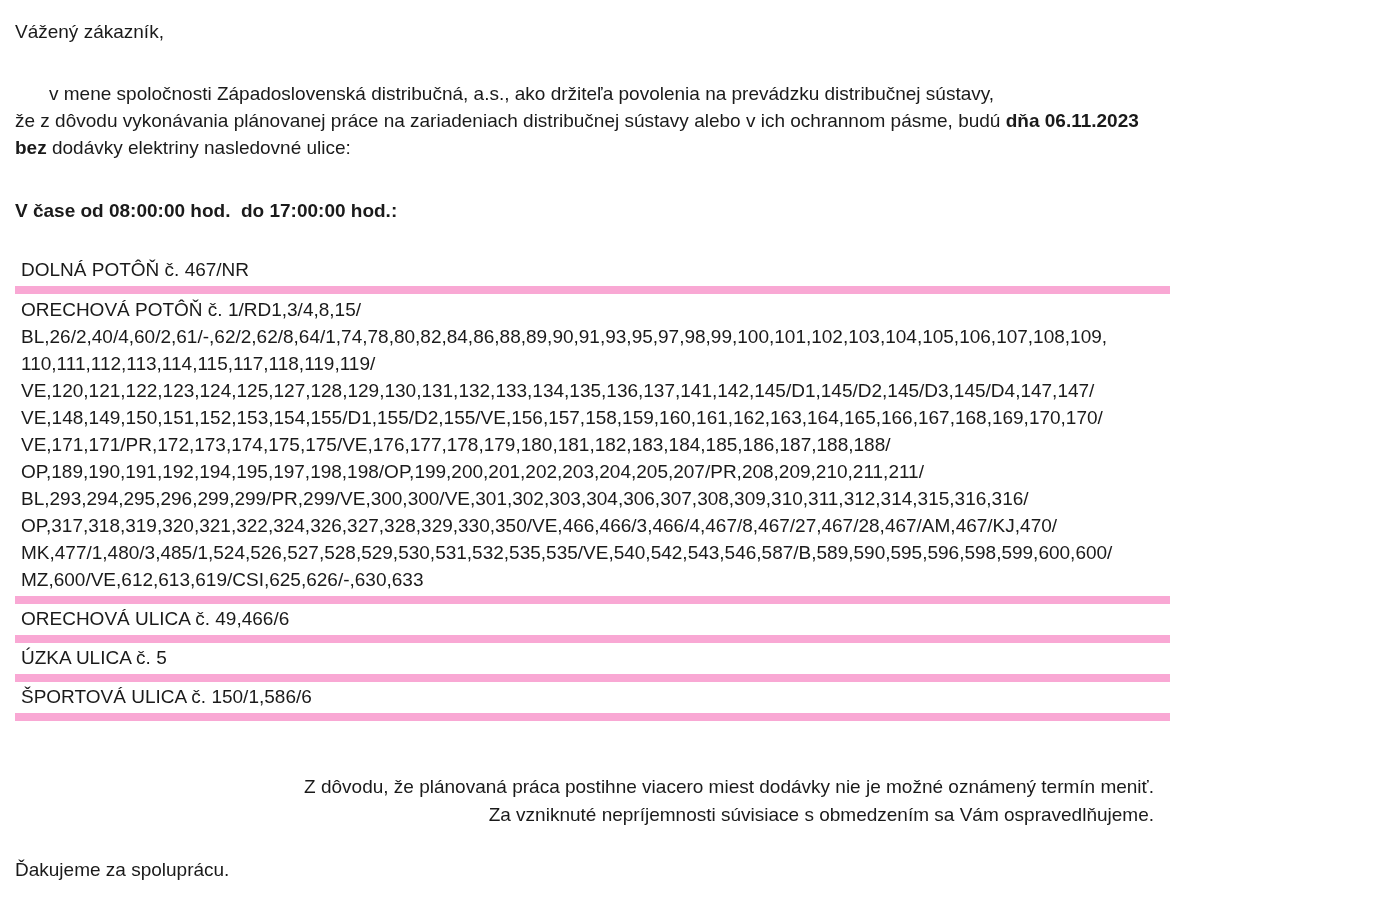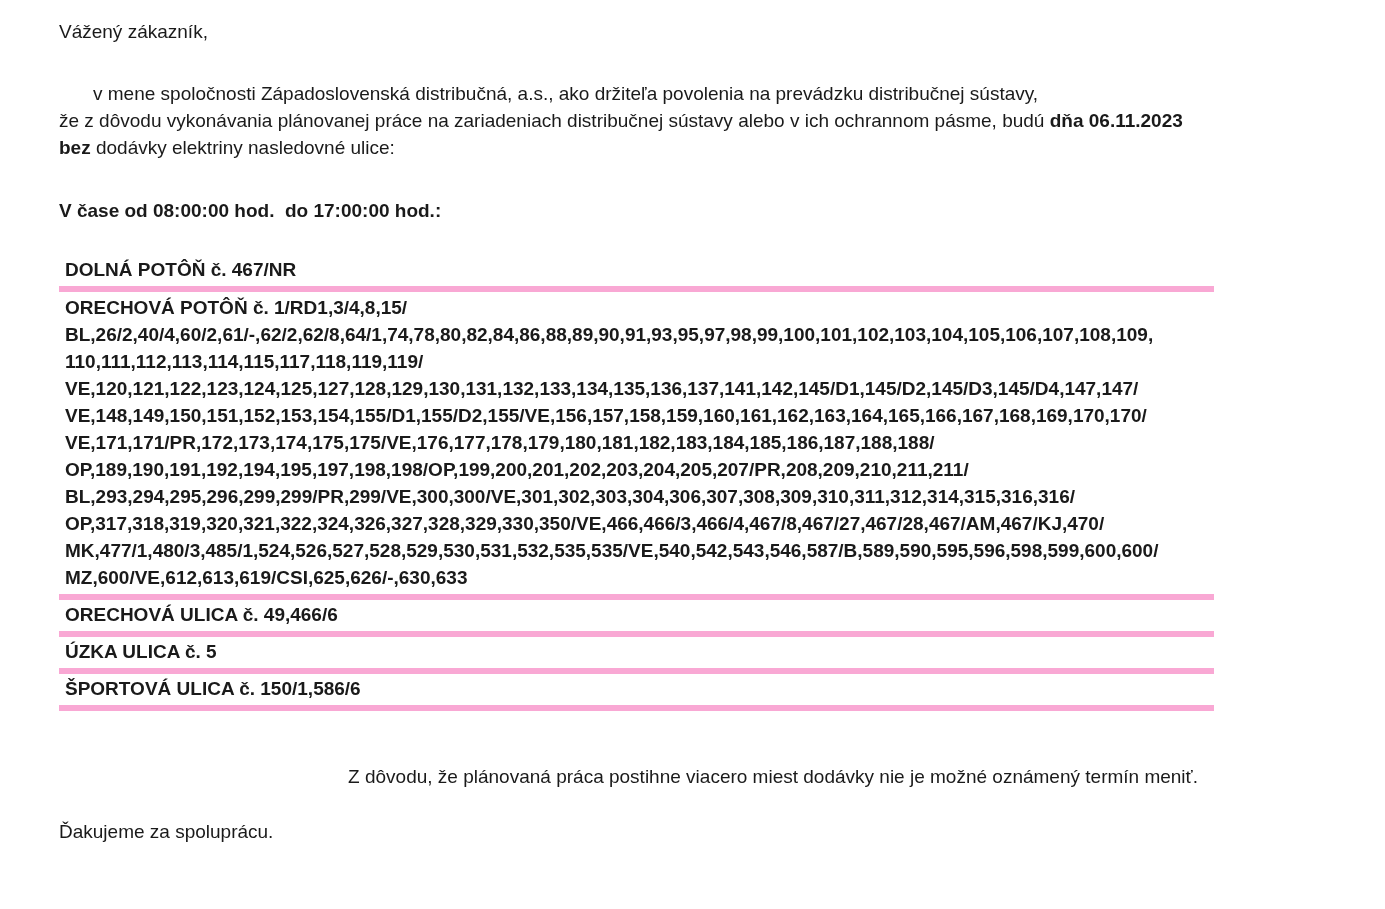--- a/index.html
+++ b/index.html
@@ -12,43 +12,41 @@
     color: #1a1a1a;
     font-size: 19px;
     line-height: 28px;
   }
   .page {
     width: 1170px;
     height: 909px;
     padding: 10px 16px 0 15px;
     overflow: hidden;
     background: #ffffff;
-    margin-left: 44px;
   }
   .salutation {
     margin-top: 8px;
     margin-bottom: 34px;
   }
   .intro .line { line-height: 27px; }
   .intro .line.indented { text-indent: 34px; }
   b, strong { font-weight: bold; }
   .time-heading {
     font-weight: bold;
     margin-top: 36px;
     white-space: pre-wrap;
   }
   .streets-table {
     margin-top: 30px;
     width: 1354px;
   }
   .street-row {
-    border-bottom: 6px solid #f9a8d4;
+    border-bottom: 8px solid #f9a8d4;
     padding: 2px 0 3px 6px;
     line-height: 26px;
-    font-weight: bold;
   }
   .street-row .multiline {
     white-space: pre-line;
     line-height: 27px;
   }
   .closing {
     margin-top: 52px;
   }
   .closing .line { line-height: 28px; text-align: right; }
   .thanks {
@@ -93,17 +91,18 @@
     <div class="street-row">
       <span>ÚZKA ULICA č. 5</span>
     </div>
     <div class="street-row">
       <span>ŠPORTOVÁ ULICA č. 150/1,586/6</span>
     </div>
   </div>
 
   <div class="closing">
     <div class="line">Z dôvodu, že plánovaná práca postihne viacero miest dodávky nie je možné oznámený termín meniť.</div>
+    <div class="line">Za vzniknuté nepríjemnosti súvisiace s obmedzením sa Vám ospravedlňujeme.</div>
   </div>
 
   <div class="thanks">Ďakujeme za spoluprácu.</div>
 
 </div>
 
 </body></html>

